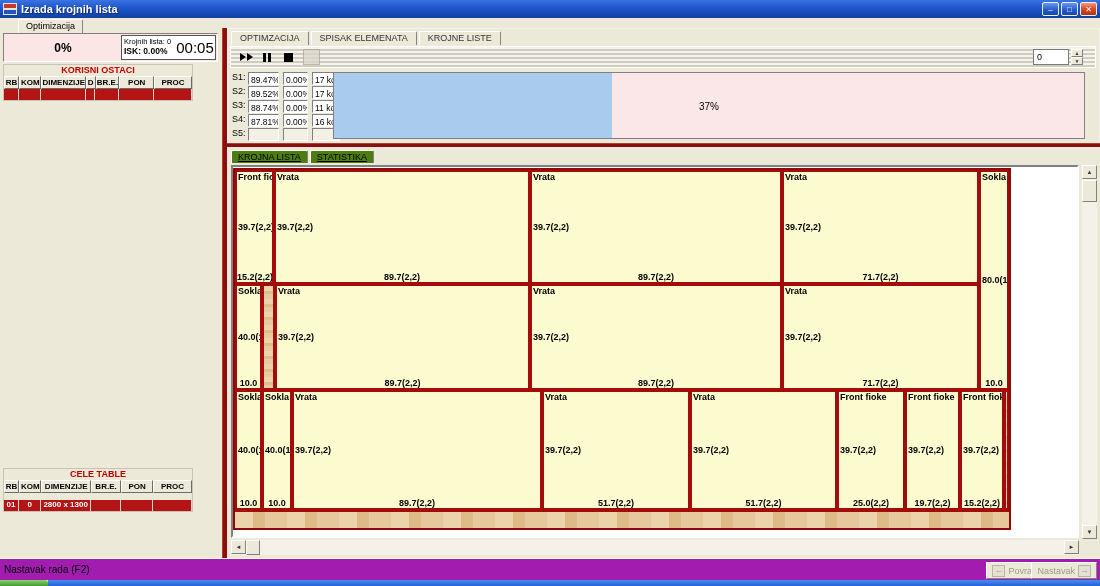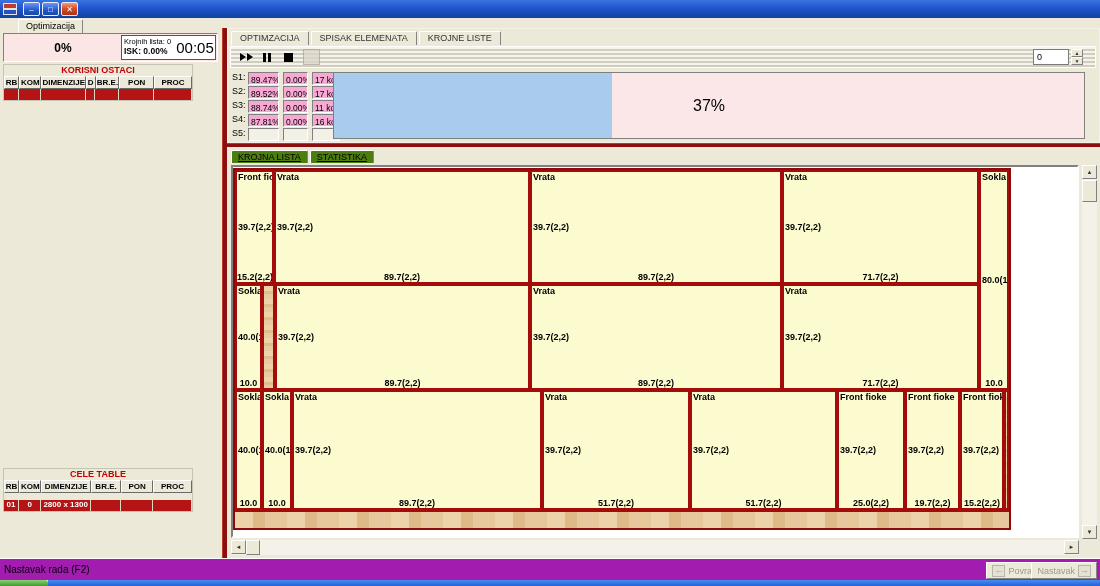--- a/index.html
+++ b/index.html
@@ -71,28 +71,28 @@
   .spin-val { position:absolute; left:0; top:0; width:36px; height:16px; background:#fff;
     border:1px solid #7a7a7a; box-sizing:border-box; font-size:9px; padding:2px 0 0 3px; }
   .spin-up,.spin-down { position:absolute; right:0; width:12px; height:8px; background:#ECE9D8;
     border:1px solid; border-color:#fff #808080 #808080 #fff; box-sizing:border-box; font-size:5px;
     line-height:6px; text-align:center; color:#333; }
   .spin-up{top:0}.spin-down{top:8px}
   .stats { position:absolute; top:41px; left:2px; right:2px; bottom:2px; }
   .station-row { position:absolute; left:2px; height:13px; display:flex; }
   .sr0{top:2px}.sr1{top:16px}.sr2{top:30px}.sr3{top:44px}.sr4{top:58px}
   .st-label { width:16px; font-size:9px; }
-  .st-field { height:13px; background:#f9a8d4; border:1px solid; border-color:#808080 #fff #fff #808080;
+  .st-field { height:13px; background:#ffffff; border:1px solid; border-color:#808080 #fff #fff #808080;
     box-sizing:border-box; font-size:8.5px; padding:1.5px 0 0 2px; margin-right:4px; overflow:hidden; white-space:nowrap; }
   .f1{width:31px}.f2{width:25px}.f3{width:28px}
   .station-row.empty .st-field { background:#f3f0e6; }
   .bigbar { position:absolute; left:103px; right:12px; top:2px; height:67px; background:#FBE7E7;
     border:1px solid #808080; box-sizing:border-box; }
   .bigbar .fill { position:absolute; left:0; top:0; bottom:0; background:#A8CBEE; }
-  .bigbar .lbl { position:absolute; left:0; right:0; top:50%; transform:translateY(-50%); text-align:center; font-size:16px; }
+  .bigbar .lbl { position:absolute; left:0; right:0; top:50%; transform:translateY(-50%); text-align:center; font-size:10px; }
   
   .bottom-right { position:absolute; left:227px; top:147px; right:0; bottom:28px; }
   .btabs { position:absolute; top:3px; left:4px; display:flex; }
   .btab { font-size:9px; padding:0 6px; line-height:12px; background:#4d7c0f; border:1px solid #848484;
     border-bottom:none; border-top-color:#fff; border-left-color:#fff; border-radius:2px 2px 0 0; margin-right:2px; white-space:nowrap;text-decoration:underline; }
   .diagram { position:absolute; left:4px; top:18px; width:848px; height:373px; background:#fff;
     border:2px solid; border-color:#808080 #fff #fff #808080; box-sizing:border-box; overflow:hidden; }
   .board { position:absolute; left:0; top:1px; width:778px; height:362px; border:2px solid #8E0A0A; box-sizing:border-box; background:#fff; }
   .piece { position:absolute; box-sizing:border-box; }
   .piece.panel { background:#FBFBCF; border:2px solid #A40B0B; overflow:hidden; }
@@ -126,20 +126,21 @@
   .sliver .green { position:absolute; left:0; top:0; width:48px; height:100%;
     background:linear-gradient(180deg,#8ed072,#3f9b2f); border-radius:0 3px 0 0; }
   .sliver .blue { position:absolute; left:48px; right:0; top:0; height:100%;
     background:linear-gradient(180deg,#4a8df0,#2460d8); }
 </style>
 </head>
 <body>
 
 <div class="titlebar">
   <span class="app-icon"></span>
+  <span class="title-text">Izrada krojnih lista</span>
   <span class="wbtn min">–</span>
   <span class="wbtn max">□</span>
   <span class="wbtn close">✕</span>
 </div>
 
 <div class="apptabs">
   <span class="apptab">Optimizacija</span>
 </div>
 
 <div class="left-panel">

